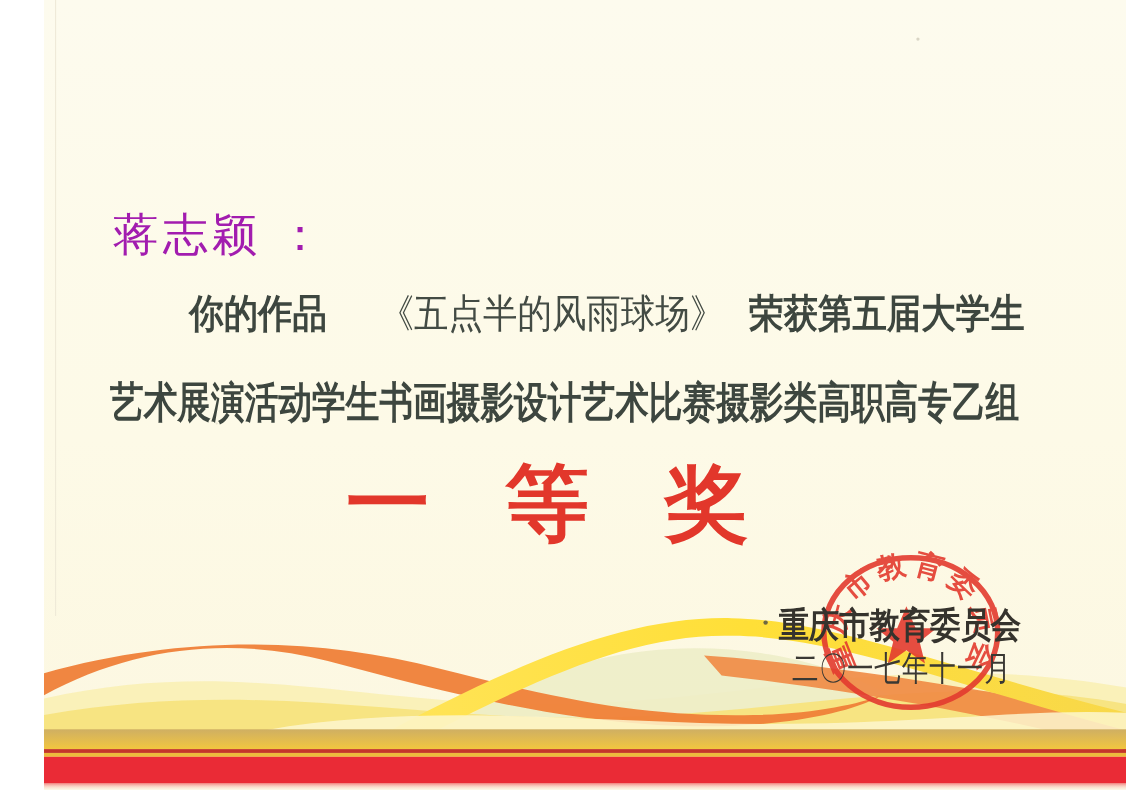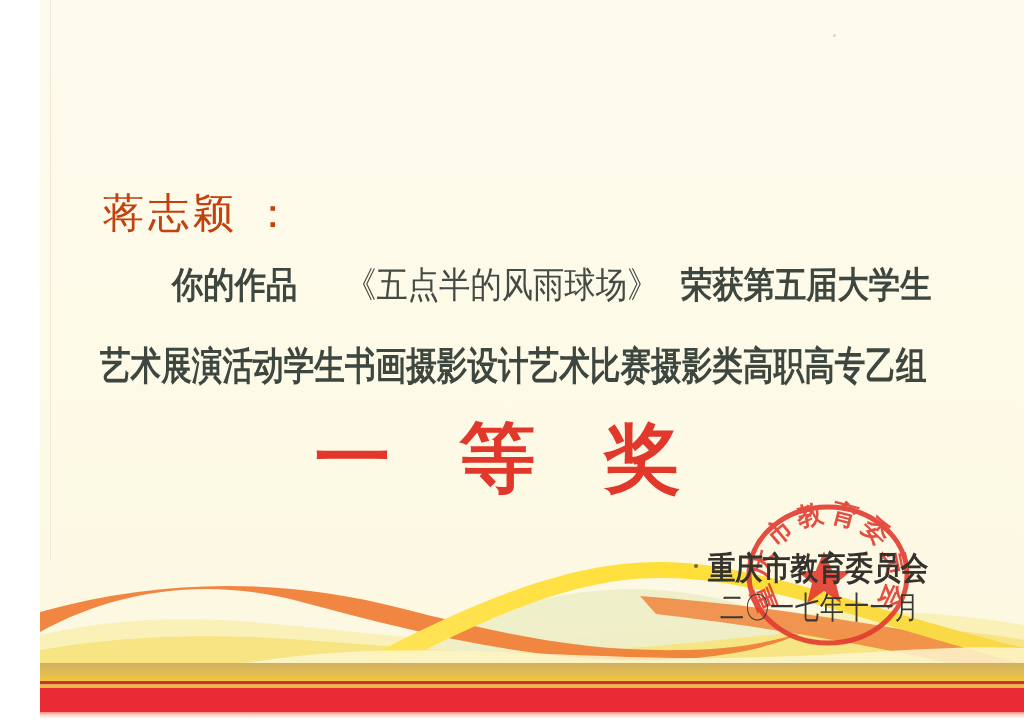--- a/index.html
+++ b/index.html
@@ -18,21 +18,21 @@
   }
   .speck{position:absolute;border-radius:50%;background:#D9D5C5;}
   .cert-title{
     position:absolute;left:40px;top:46px;width:984px;
     text-align:center;padding-left:66px;box-sizing:border-box;
     font-size:74px;font-weight:700;color:#FBD320;
     letter-spacing:42px;white-space:nowrap;
   }
   .recipient{
     position:absolute;left:103px;top:186px;
-    font-size:41px;font-weight:400;color:#c2410c;
+    font-size:41px;font-weight:400;color:#a21caf;
     letter-spacing:4px;white-space:nowrap;
   }
   .body-line1{
     position:absolute;left:172px;top:261px;
     font-size:36px;color:#3D463F;white-space:nowrap;
     transform:scaleX(.87);transform-origin:left top;
   }
   .body-line1 .seg-bold{font-weight:700;}
   .body-line1 .seg-work{font-weight:400;margin-left:55px;margin-right:26px;color:#434B44;}
   .body-line2{

